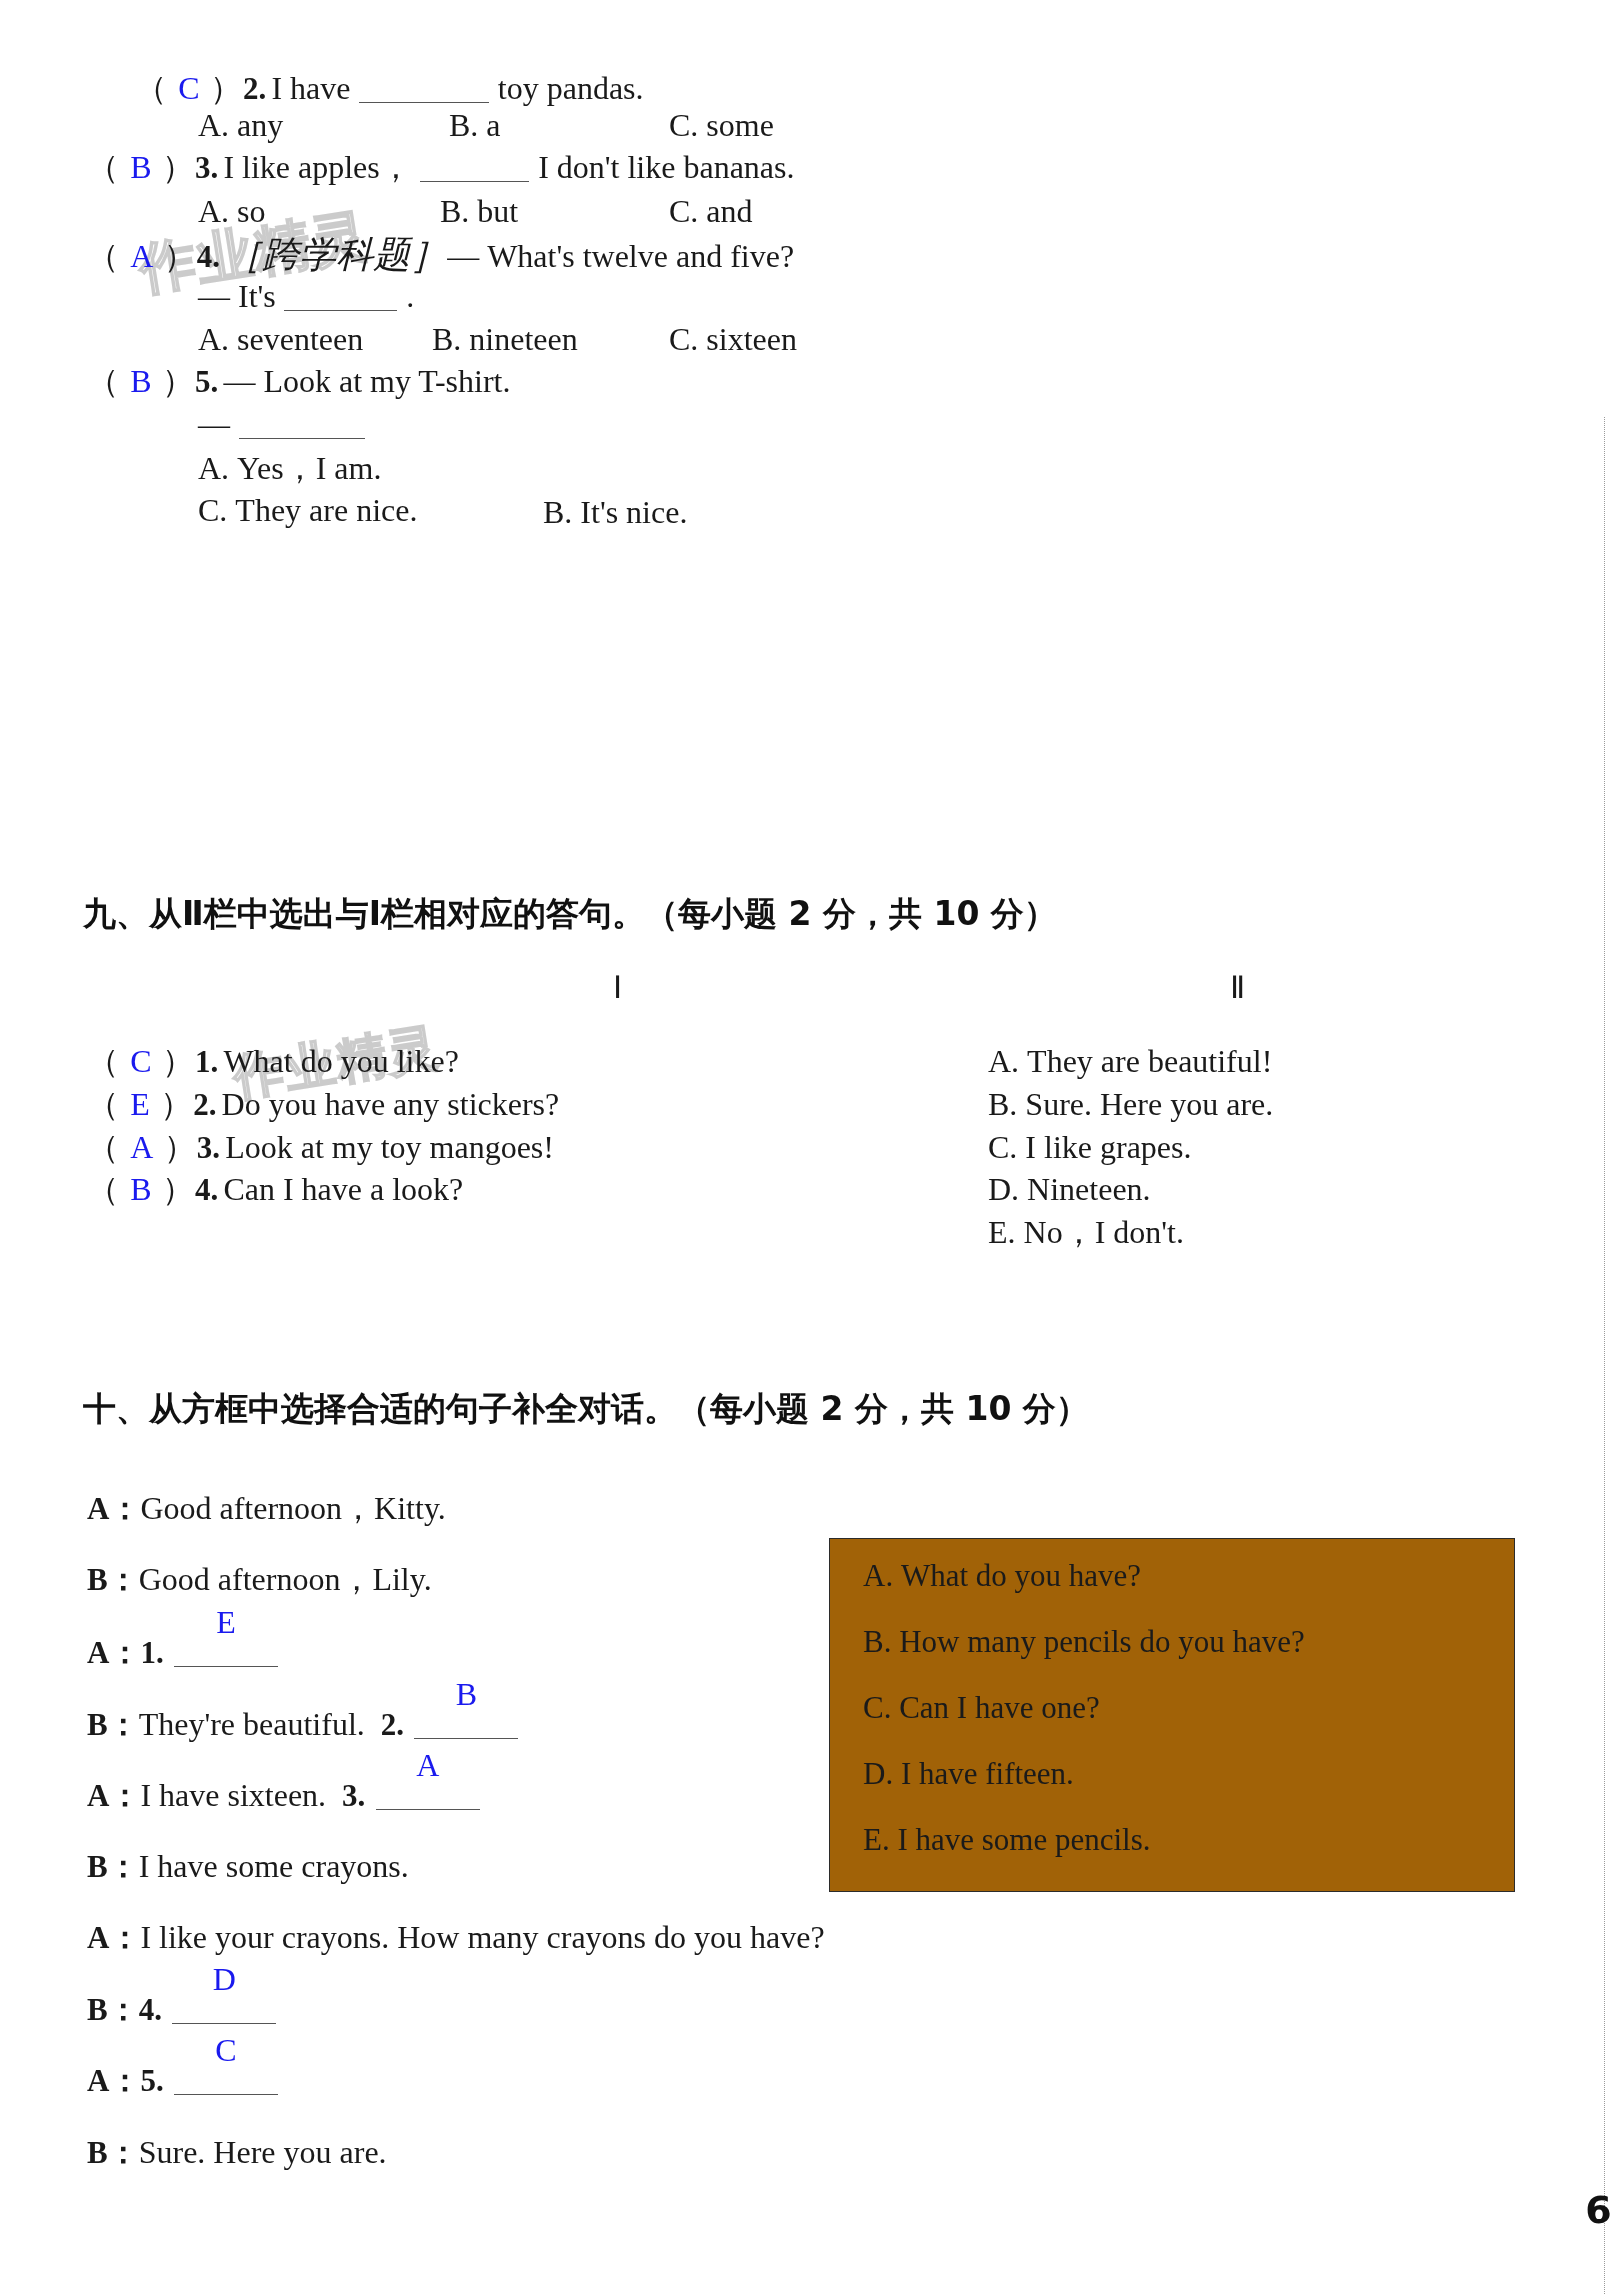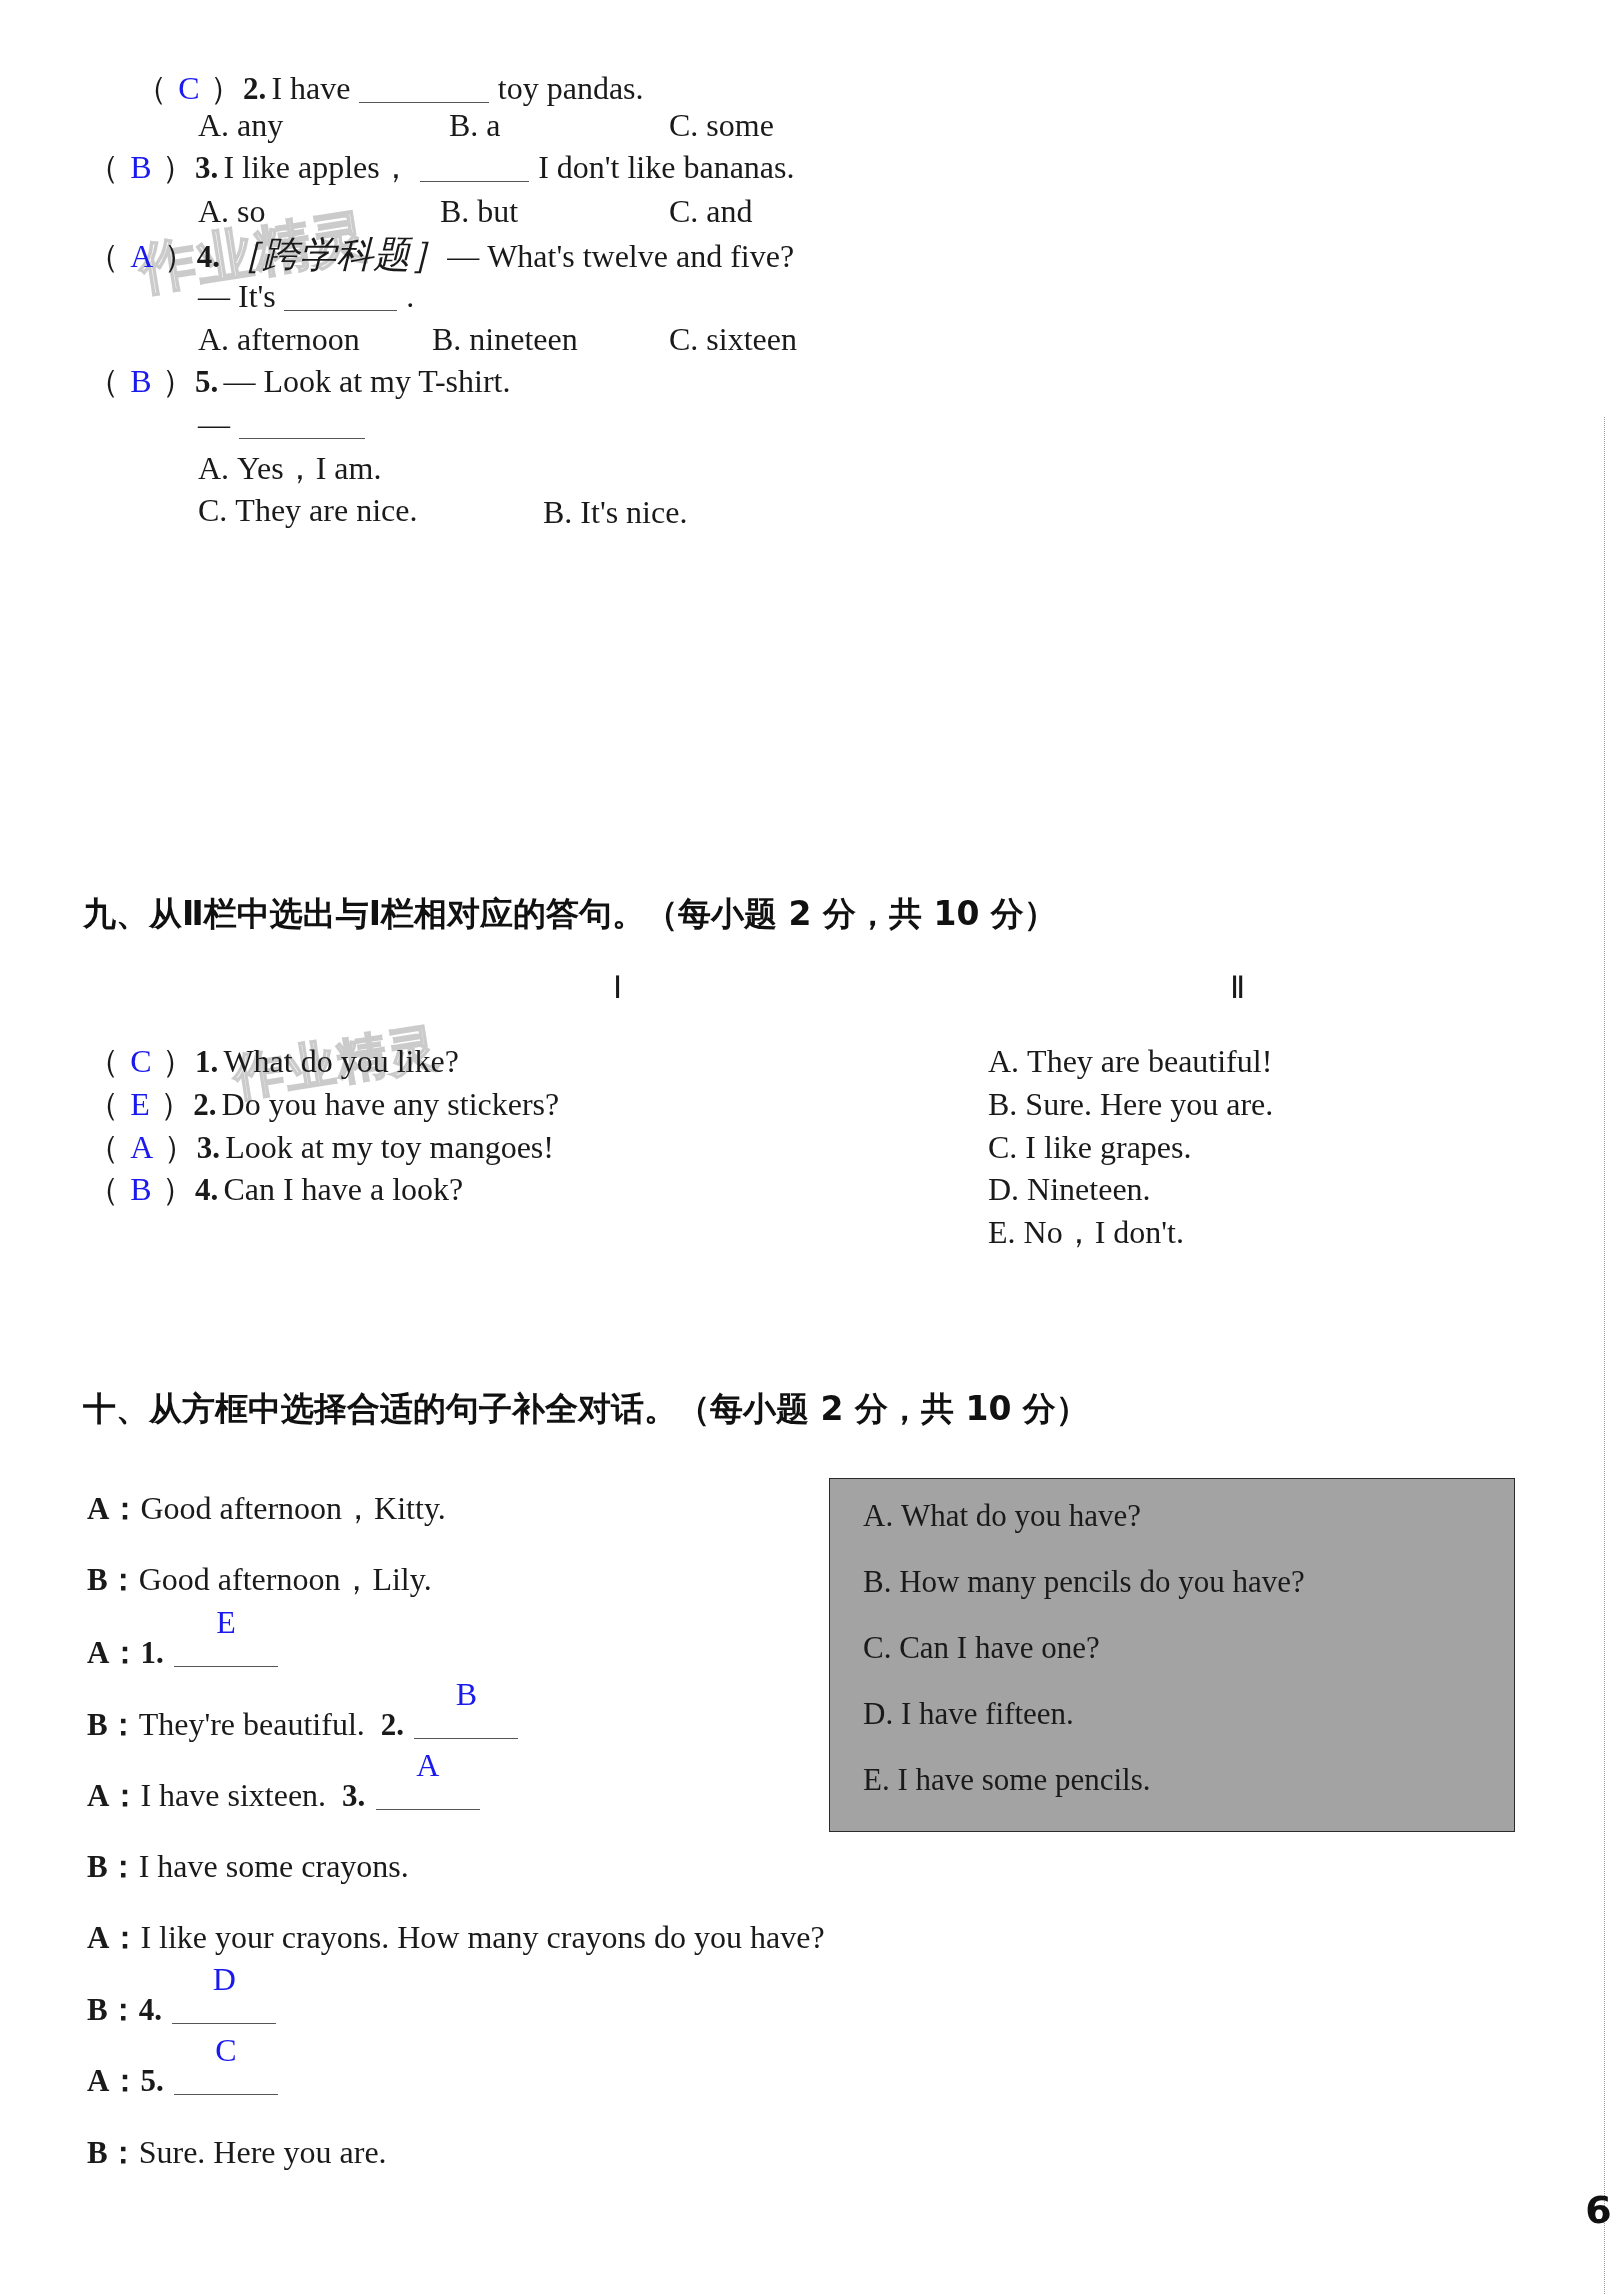--- a/index.html
+++ b/index.html
@@ -101,25 +101,25 @@
   .colhead {
     position: absolute;
     font-size: 31px;
     font-family: "Liberation Serif", serif;
   }
 
   
   .opt-box {
     position: absolute;
     left: 829px;
-    top: 1478px;
+    top: 1538px;
     width: 686px;
     height: 354px;
     border: 1.7px solid #2b2b2b;
-    background: #a3a3a3;
+    background: #a16207;
   }
   .opt-box .obitem {
     position: absolute;
     font-size: 31px;
     white-space: nowrap;
     left: 33px;
   }
 
   
   .spk {
@@ -179,21 +179,21 @@
   <div class="row" style="left:198px; top:195px;"><span>A.</span>&nbsp;<span>so</span></div>
   <div class="row" style="left:432px; top:195px;margin-left:8px;"><span>B.</span>&nbsp;<span>but</span></div>
   <div class="row" style="left:669px; top:195px;"><span>C.</span>&nbsp;<span>and</span></div>
 
   <div class="row" style="left:87px; top:236px;">
     <span class="brk">（</span><span class="ans">A</span><span class="brk">）</span><span class="qnum">4.</span><span class="tag">［跨学科题］</span><span>— What's twelve and five?</span>
   </div>
   <div class="row" style="left:198px; top:280px;">
     <span>— It's</span><span class="blank" style="width:113px;"></span><span>.</span>
   </div>
-  <div class="row" style="left:198px; top:323px;"><span>A.</span>&nbsp;<span>afternoon</span></div>
+  <div class="row" style="left:198px; top:323px;"><span>A.</span>&nbsp;<span>seventeen</span></div>
   <div class="row" style="left:432px; top:323px;"><span>B.</span>&nbsp;<span>nineteen</span></div>
   <div class="row" style="left:669px; top:323px;"><span>C.</span>&nbsp;<span>sixteen</span></div>
 
   <div class="row" style="left:87px; top:365px;">
     <span class="brk">（</span><span class="ans">B</span><span class="brk">）</span><span class="qnum">5.</span><span>— Look at my T-shirt.</span>
   </div>
   <div class="row" style="left:198px; top:408px;">
     <span>—</span><span class="blank" style="width:126px;"></span>
   </div>
   <div class="row" style="left:198px; top:452px;"><span>A.</span>&nbsp;<span>Yes，I am.</span></div>

